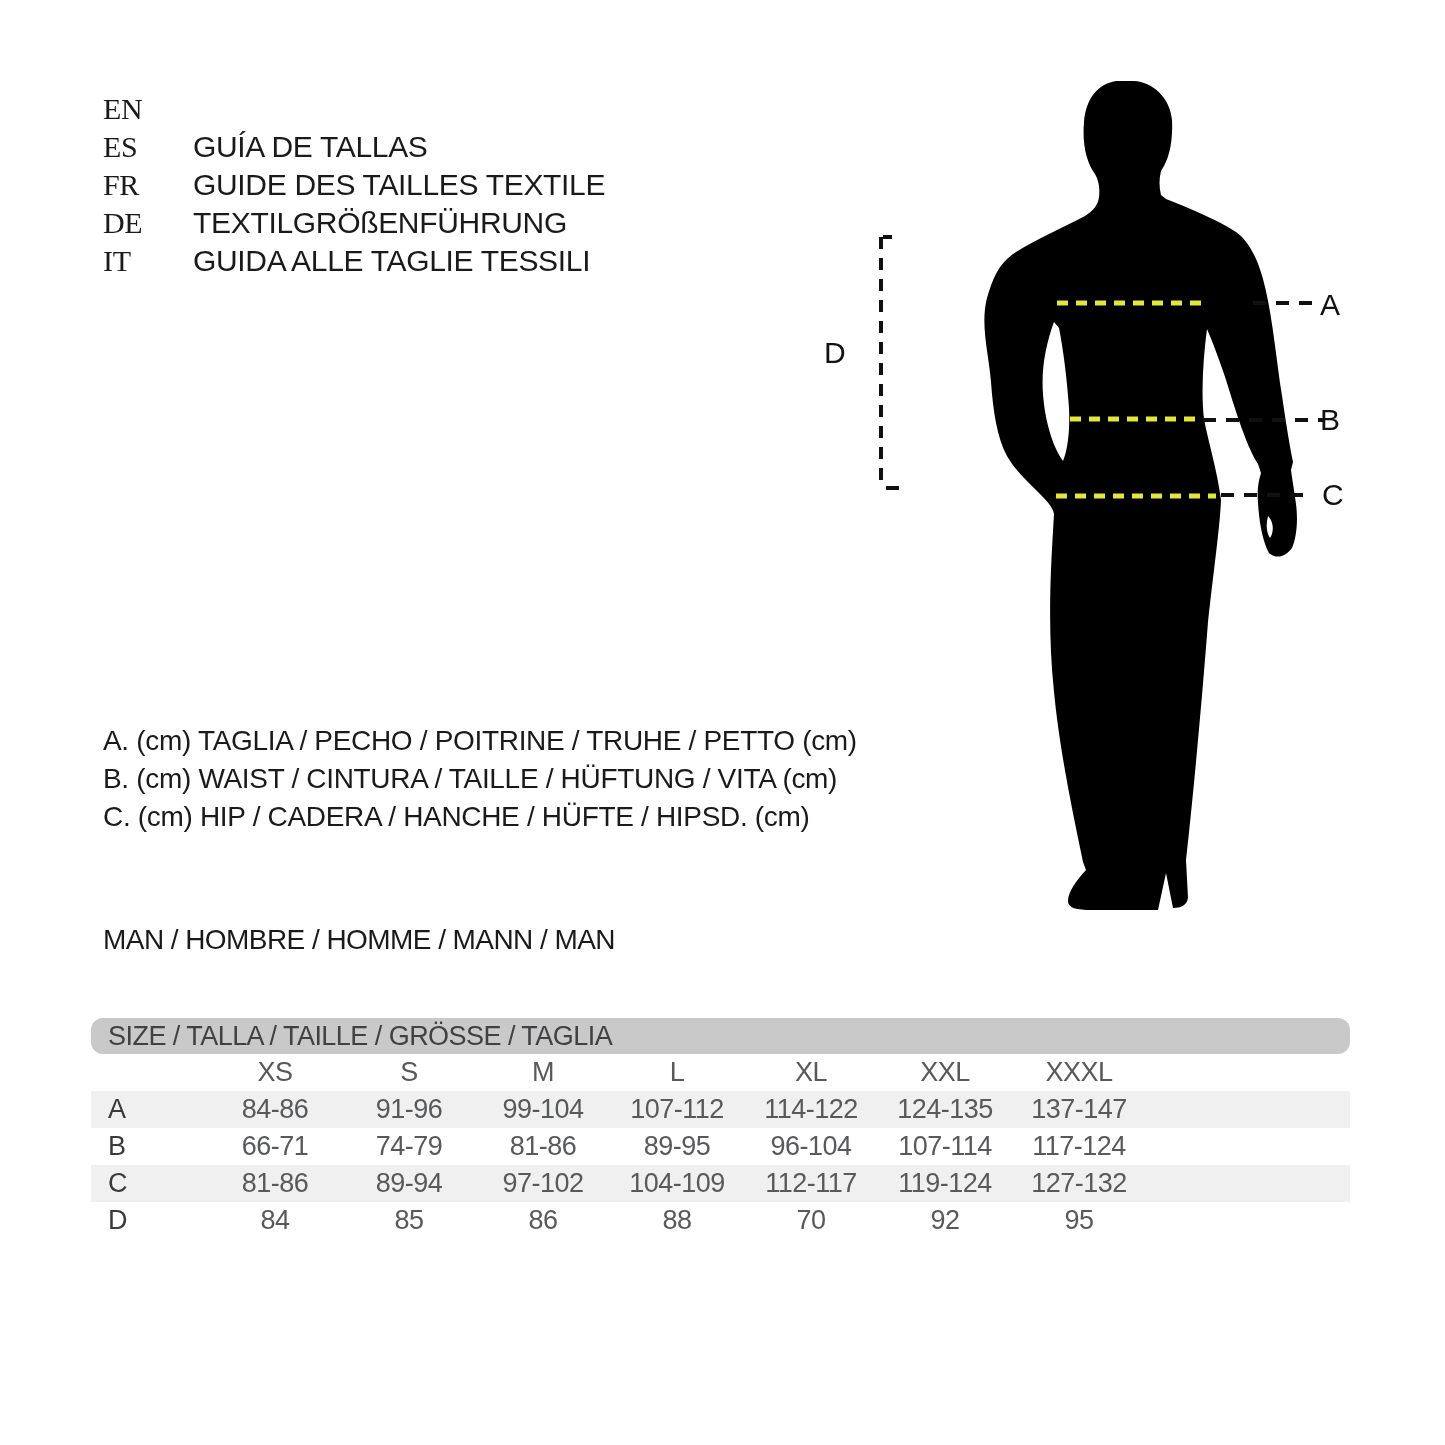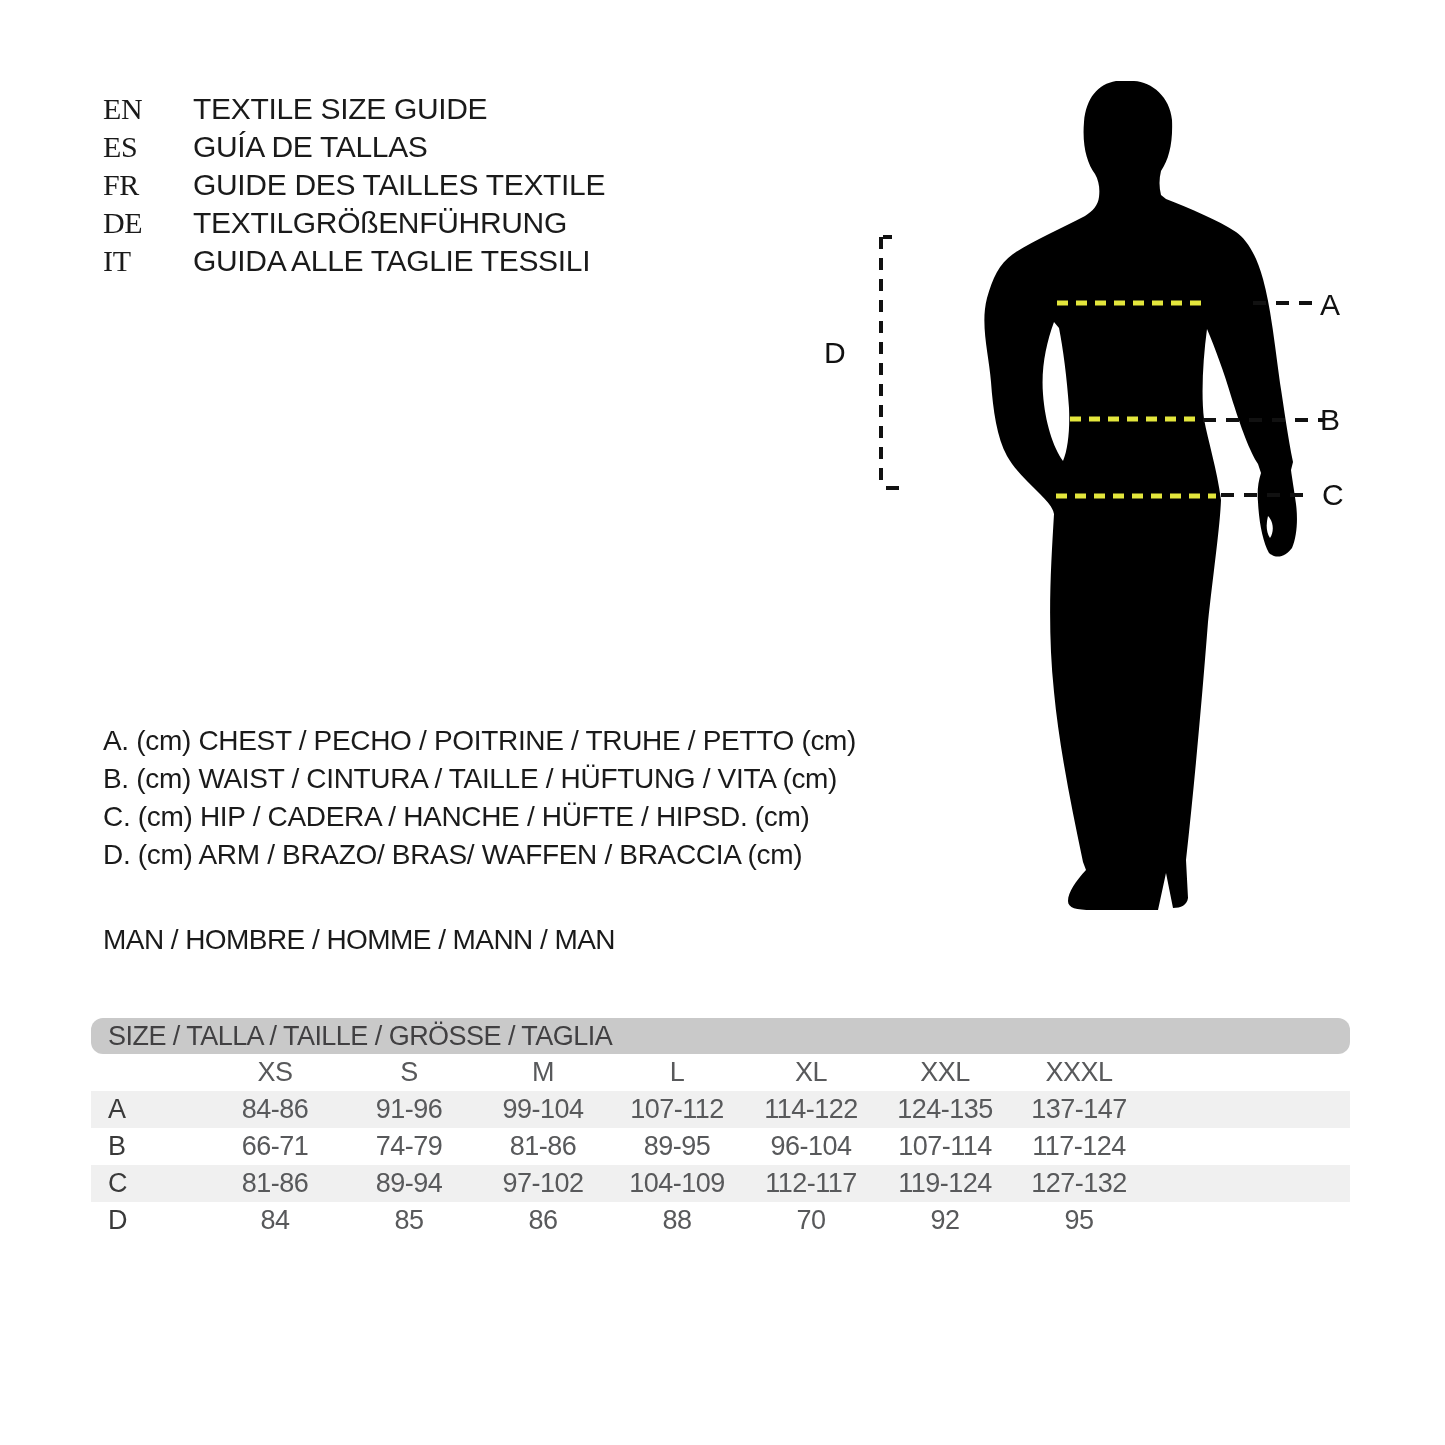--- a/index.html
+++ b/index.html
@@ -92,21 +92,20 @@
   }
 </style>
 </head>
 <body>
 
 <div class="canvas">
 
   <div class="lang-block">
     <div class="lang-row">
       <span class="lang-code">EN</span>
-      <span class="lang-label">TEXTILE SIZE GUIDE</span>
     </div>
     <div class="lang-row">
       <span class="lang-code">ES</span>
       <span class="lang-label">GUÍA DE TALLAS</span>
     </div>
     <div class="lang-row">
       <span class="lang-code">FR</span>
       <span class="lang-label">GUIDE DES TAILLES TEXTILE</span>
     </div>
     <div class="lang-row">
@@ -188,24 +187,23 @@
     <path d="M 883 237 H 897" stroke="#111111" stroke-width="4" stroke-dasharray="9 5" fill="none"></path>
     <path d="M 886 488 H 899" stroke="#111111" stroke-width="4" fill="none"></path>
 
     <text x="1320" y="315">A</text>
     <text x="1320" y="430">B</text>
     <text x="1322" y="505">C</text>
     <text x="824" y="363">D</text>
   </svg>
 
   <div class="measure-block">
-    <div class="measure-row">A. (cm) CHEST / PECHO / POITRINE / TRUHE / PETTO (cm)</div>
+    <div class="measure-row">A. (cm) TAGLIA / PECHO / POITRINE / TRUHE / PETTO (cm)</div>
     <div class="measure-row">B. (cm) WAIST / CINTURA / TAILLE / HÜFTUNG / VITA (cm)</div>
     <div class="measure-row">C. (cm) HIP / CADERA / HANCHE / HÜFTE / HIPSD. (cm)</div>
-    <div class="measure-row">D. (cm) ARM / BRAZO/ BRAS/ WAFFEN / BRACCIA (cm)</div>
   </div>
 
   <div class="group-title">MAN / HOMBRE / HOMME / MANN / MAN</div>
 
   <div class="size-table">
     <div class="table-header-bar">SIZE / TALLA / TAILLE / GRÖSSE / TAGLIA</div>
     <div class="tgrid">
       <div class="trow">
         <div class="tcell rowlabel"></div>
         <div class="tcell">XS</div>

